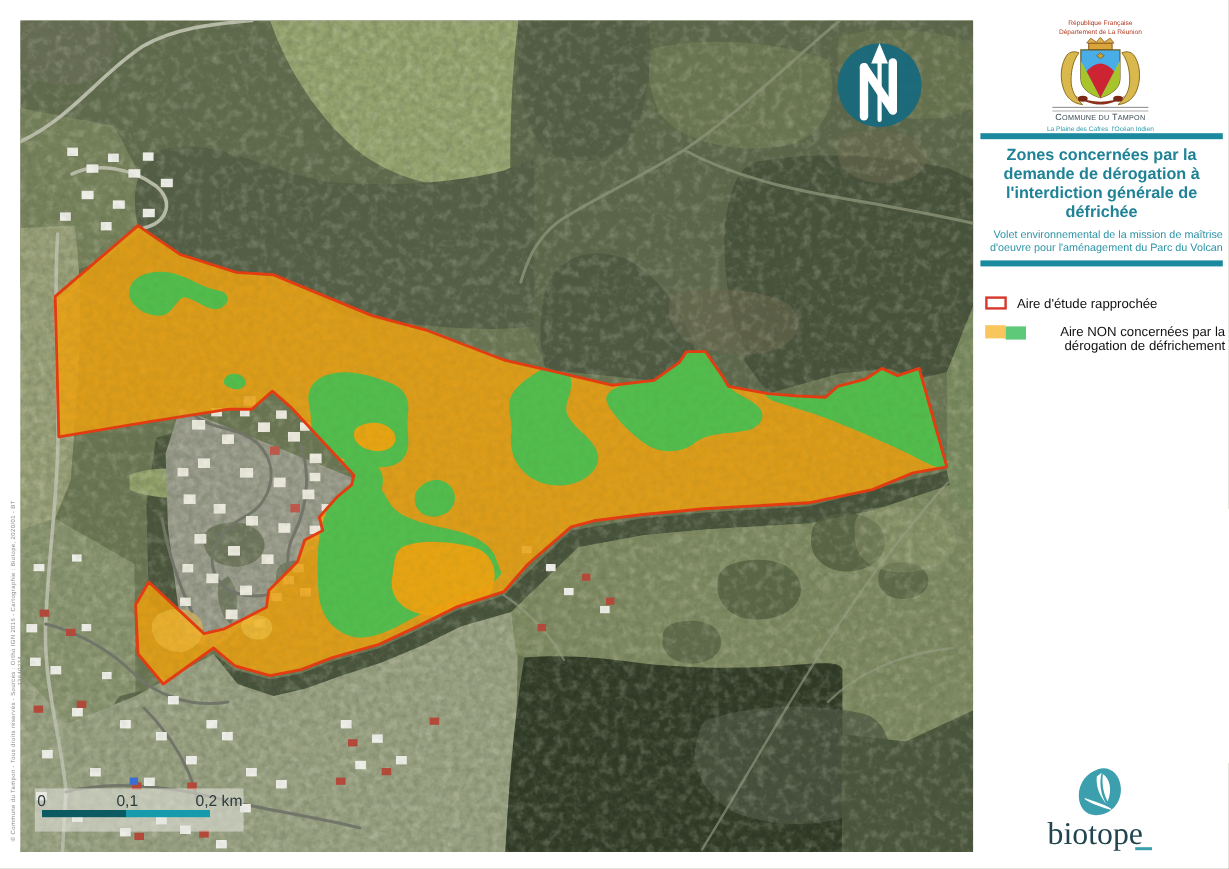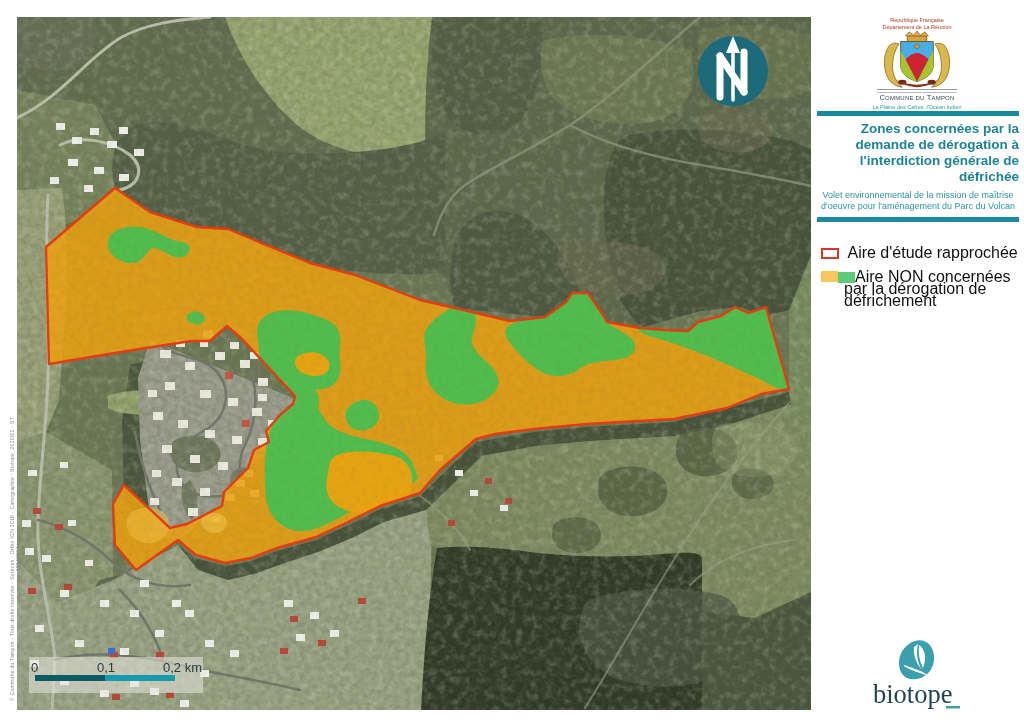--- a/index.html
+++ b/index.html
@@ -1,22 +1,22 @@
 <!DOCTYPE html>
 <html><head>
 <meta charset="utf-8">
 <style>
   html,body{margin:0;padding:0;}
   body{width:1024px;height:724px;background:#ffffff;font-family:"Liberation Sans",sans-serif;overflow:hidden;position:relative;}
   .abs{position:absolute;}
   #titleblock{left:817px;top:111px;width:202px;}
   .tealbar{background:#1b8a9e;height:5px;width:202px;}
-  #titletext{color:#1f8296;font-weight:bold;font-size:13.5px;line-height:16px;text-align:right;margin-top:5px;}
-  #subtitle{color:#2d94a5;font-size:9px;line-height:11px;text-align:center;margin-top:5px;margin-bottom:5px;white-space:nowrap;}
-  .legtxt{font-size:16px;color:#111;line-height:12px;}
+  #titletext{color:#1f8296;font-weight:bold;font-size:13.5px;line-height:16px;text-align:center;margin-top:5px;}
+  #subtitle{color:#2d94a5;font-size:9px;line-height:11px;text-align:right;margin-top:5px;margin-bottom:5px;white-space:nowrap;}
+  .legtxt{font-size:11px;color:#111;line-height:12px;text-align:right;}
   #copyright{left:-128px;top:553px;width:285px;font-size:5px;color:#8a8a8a;transform:rotate(-90deg);text-align:center;letter-spacing:0.3px;}
 </style>
 </head>
 <body>
 
 <div class="abs" style="left:17px;top:17px;width:794px;height:693px;">
 <svg width="794" height="693" viewBox="17 17 794 693">
 <defs>
   <filter id="spkd" x="0%" y="0%" width="100%" height="100%">
     <feTurbulence type="fractalNoise" baseFrequency="0.18" numOctaves="4" seed="8"></feTurbulence>

